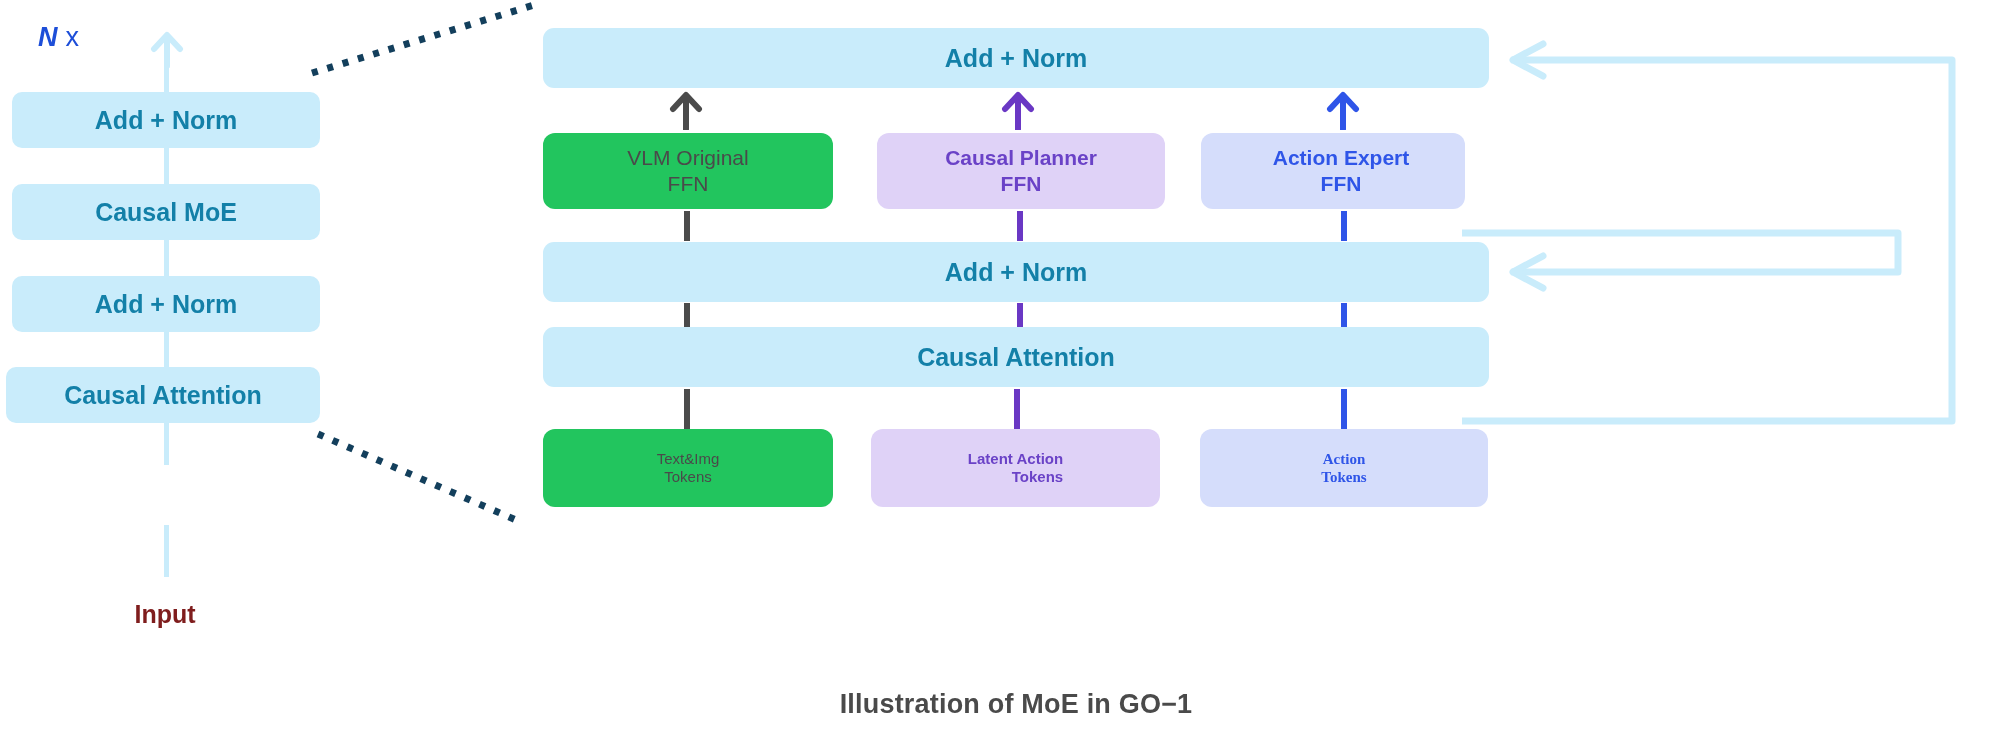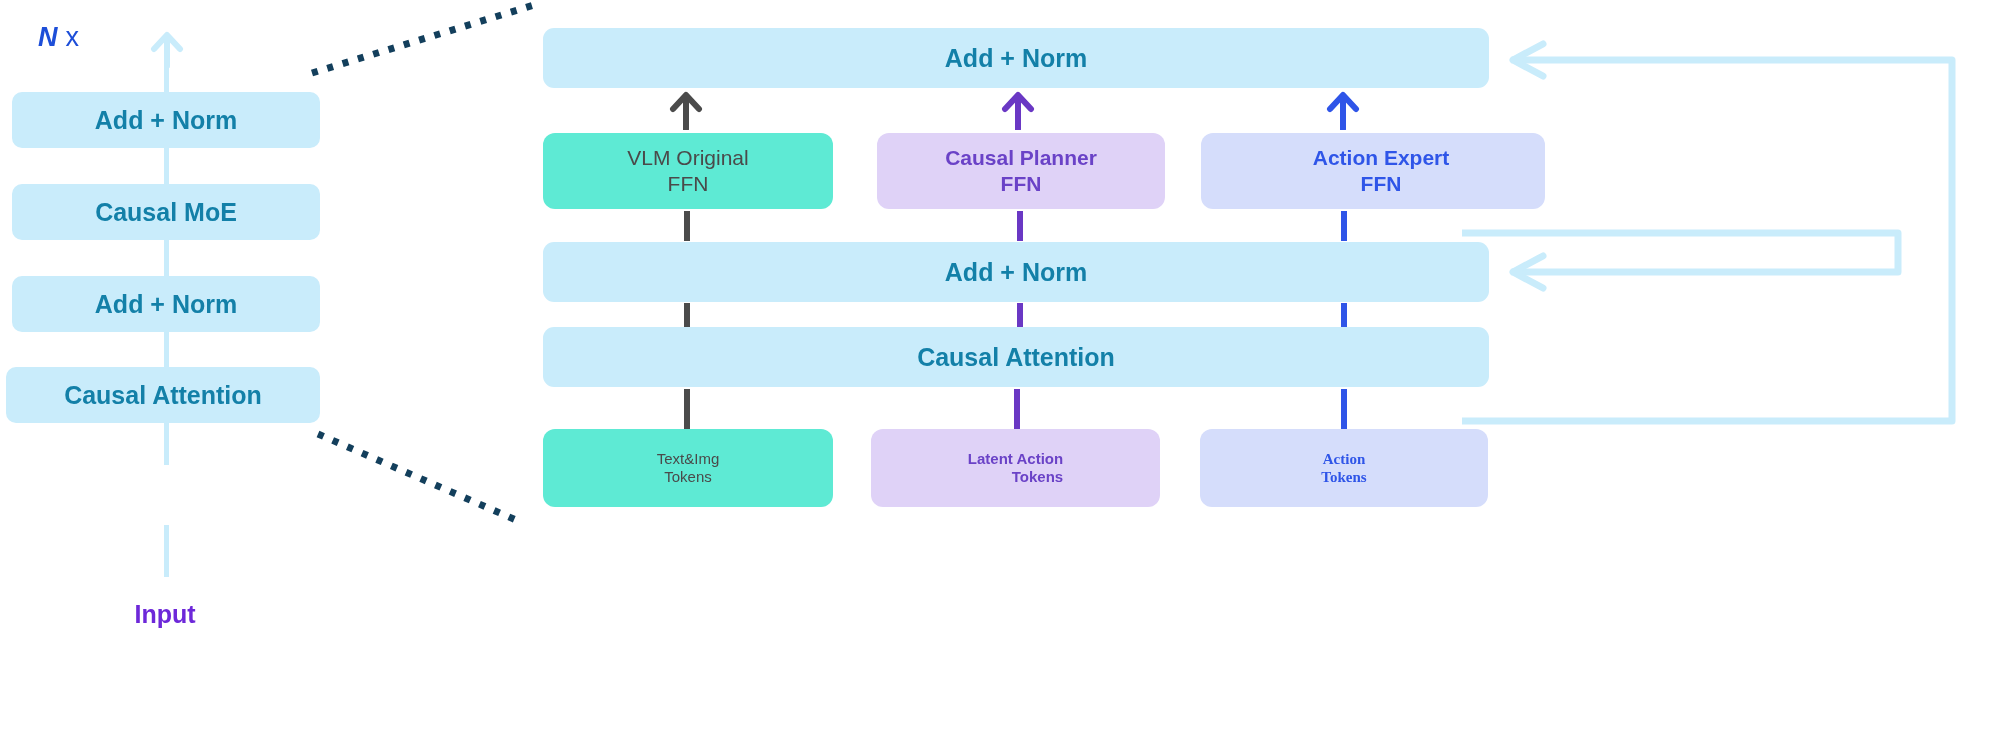--- a/index.html
+++ b/index.html
@@ -26,21 +26,21 @@
     align-items: center;
     justify-content: center;
     text-align: center;
     line-height: 1.22;
     box-sizing: border-box;
     white-space: pre-line;
   }
 
   
   .cyan    { background: #c9ecfb; color: #1380a8; font-weight: bold; }
-  .grey    { background: #5eead4; color: #4a4a4a; font-weight: normal; }
+  .grey    { background: #22c55e; color: #4a4a4a; font-weight: normal; }
   .purple  { background: #dfd2f7; color: #6a42c7; font-weight: bold; }
   .blue    { background: #d5ddfb; color: #2f55e8; font-weight: bold; }
 
   
   #left-panel { position: absolute; left: 0; top: 0; width: 540px; height: 748px; }
 
   .left-box {
     left: 12px;
     width: 308px;
     height: 56px;
@@ -85,21 +85,21 @@
   #nx-label .nx-x { font-weight: normal; font-style: normal; }
 
   #input-label {
     position: absolute;
     left: 0;
     top: 600px;
     width: 330px;
     text-align: center;
     font-size: 25px;
     font-weight: bold;
-    color: #6d28d9;
+    color: #7f1d1d;
   }
 
   
   .dotted-svg { position: absolute; left: 0; top: 0; pointer-events: none; }
 
   
   #right-panel { position: absolute; left: 0; top: 0; width: 2014px; height: 748px; }
 
   .wide-bar {
     left: 543px;
@@ -113,21 +113,21 @@
   #r-causal-attn   { top: 327px; }
 
   .ffn-box {
     top: 133px;
     height: 76px;
     font-size: 21px;
     border-radius: 12px;
   }
   #ffn-vlm    { left: 543px;  width: 290px; }
   #ffn-latent { left: 877px;  width: 288px; }
-  #ffn-action { left: 1201px; width: 344px; padding-left: 16px; }
+  #ffn-action { left: 1201px; width: 264px; padding-left: 16px; }
 
   .tok-box {
     top: 429px;
     height: 78px;
     font-size: 15px;
     border-radius: 12px;
   }
   #tok-text   { left: 543px;  width: 290px; }
   #tok-latent { left: 871px;  width: 289px; text-align: right; }
   #tok-action { left: 1200px; width: 288px; font-family: Liberation Serif, serif; }
@@ -244,15 +244,16 @@
 
     <div class="box wide-bar cyan" id="r-causal-attn">Causal Attention</div>
 
     <div class="box tok-box grey" id="tok-text">Text&amp;Img
 Tokens</div>
     <div class="box tok-box purple" id="tok-latent">Latent Action
 Tokens</div>
     <div class="box tok-box blue" id="tok-action">Action
 Tokens</div>
 
+    <div id="caption">Illustration of MoE in GO−1</div>
   </div>
 
 </div>
 
 </body></html>

